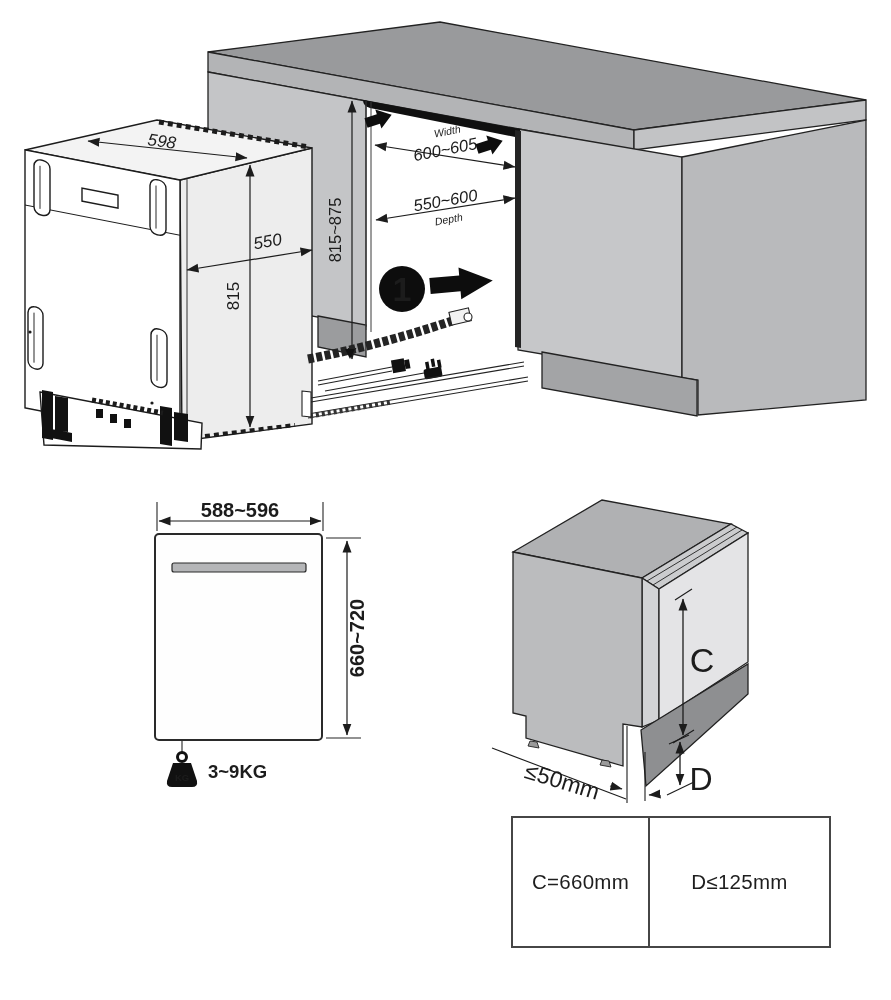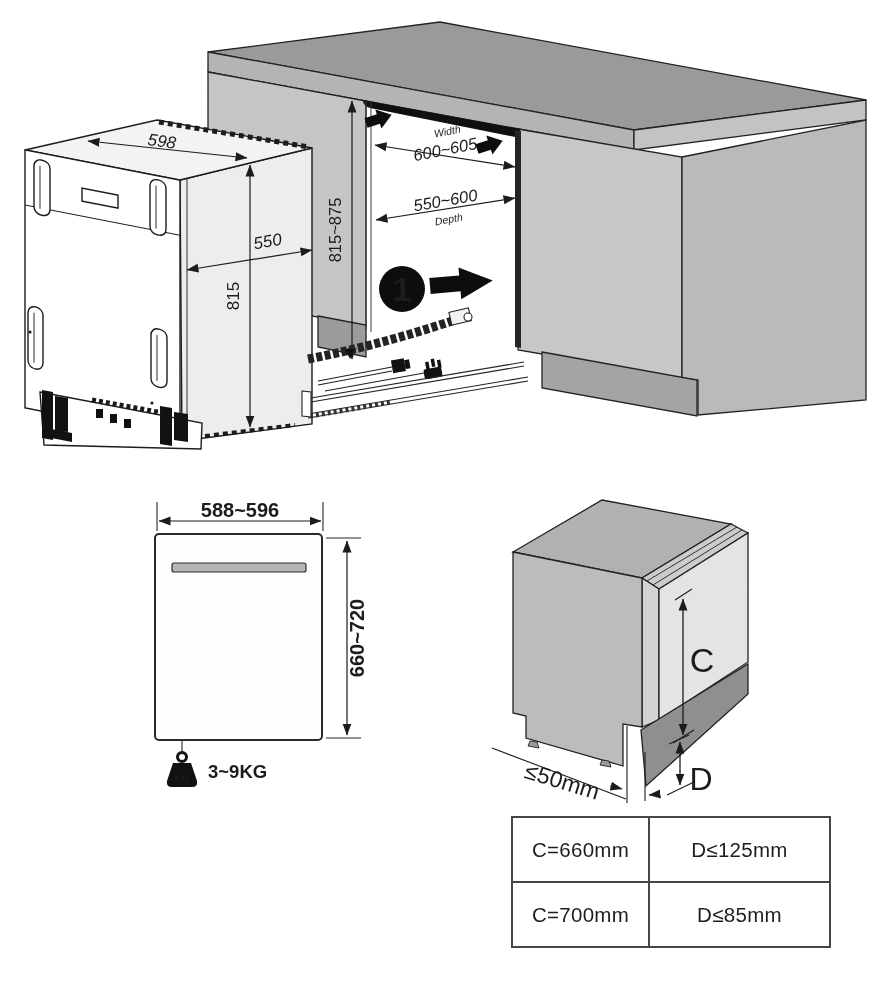--- a/index.html
+++ b/index.html
@@ -209,20 +209,16 @@
 <table class="spec-table">
   <colgroup>
         <col class="c1">
         <col>
       </colgroup>
   <tbody>
     <tr>
       <td>C=660mm</td>
       <td>D≤125mm</td>
     </tr>
-    <tr>
-      <td>C=700mm</td>
-      <td>D≤85mm</td>
-    </tr>
   </tbody>
 </table>
 
 </div>
 
 </body></html>

